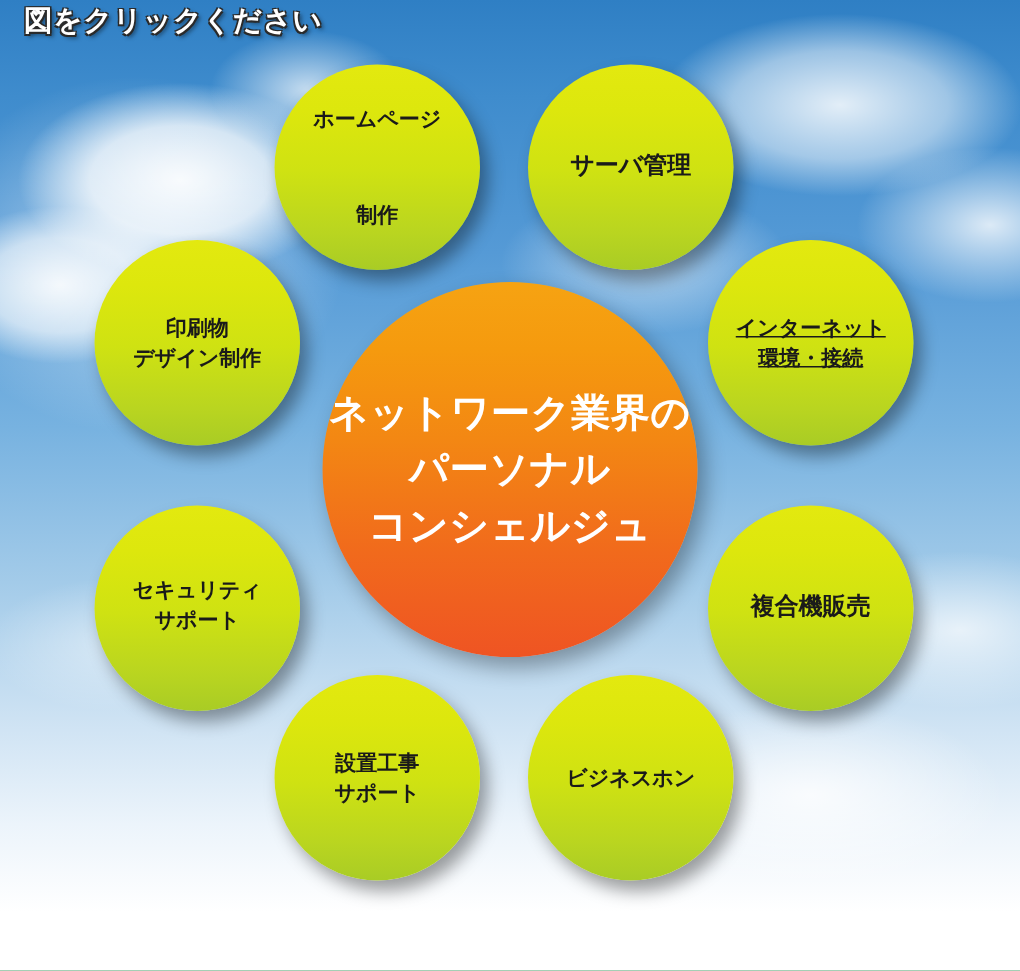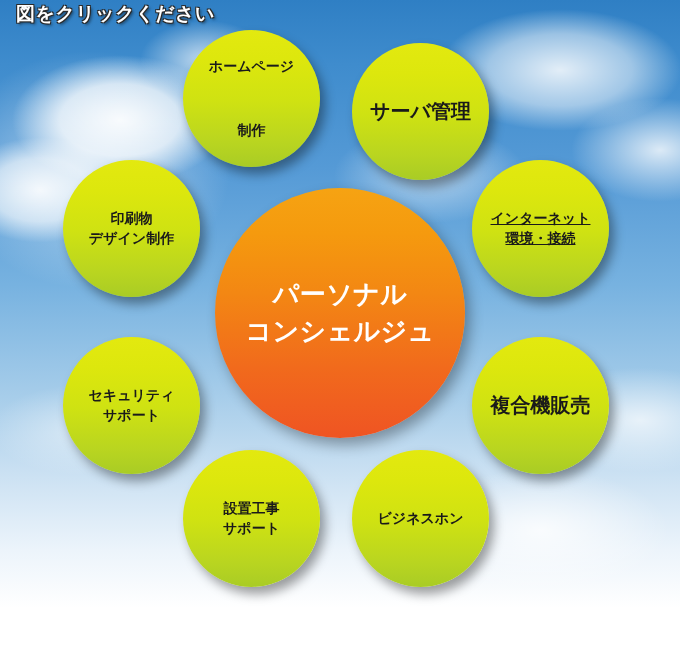--- a/index.html
+++ b/index.html
@@ -116,64 +116,65 @@
   .center-main {
     font-size: 26px;
     font-weight: bold;
     line-height: 1.44;
     letter-spacing: 0.4px;
   }
   .center-main .line { display: block; white-space: nowrap; }
 
   
   .fs14 { font-size: 14px; }
-  .fs15 { font-size: 20px; }
+  .fs15 { font-size: 16px; }
 </style>
 </head>
 <body>
 
 <div id="stage">
 
   <div class="sky"></div>
   <div class="sky-haze"></div>
 
   <div class="caption">図をクリックください</div>
 
   <div id="bubbles">
-      <div class="bubble green fs14" style="left: 183px; top: 30px; width: 137px; height: 137px; gap: 44px;">
+      <div class="bubble green fs14" style="left: 183px; top: 43px; width: 137px; height: 137px; gap: 44px;">
         <span class="line">ホームページ</span>
         <span class="line">制作</span>
       </div>
       <div class="bubble green fs15" style="left: 352px; top: 43px; width: 137px; height: 137px;">
         <span class="line">サーバ管理</span>
       </div>
       <div class="bubble green fs14" style="left: 472px; top: 160px; width: 137px; height: 137px; text-decoration: underline;">
         <span class="line">インターネット</span>
         <span class="line">環境・接続</span>
       </div>
       <div class="bubble green fs15" style="left: 472px; top: 337px; width: 137px; height: 137px;">
         <span class="line">複合機販売</span>
       </div>
       <div class="bubble green fs14" style="left: 352px; top: 450px; width: 137px; height: 137px;">
         <span class="line">ビジネスホン</span>
       </div>
       <div class="bubble green fs14" style="left: 183px; top: 450px; width: 137px; height: 137px;">
         <span class="line">設置工事</span>
         <span class="line">サポート</span>
       </div>
-      <div class="bubble green fs14" style="left: 63px; top: 337px; width: 137px; height: 137px;">
+      <div class="bubble green fs14" style="left: 63px; top: 337px; width: 137px; height: 137px; font-family: Liberation Mono, monospace;">
         <span class="line">セキュリティ</span>
         <span class="line">サポート</span>
       </div>
       <div class="bubble green fs14" style="left: 63px; top: 160px; width: 137px; height: 137px;">
         <span class="line">印刷物</span>
         <span class="line">デザイン制作</span>
       </div>
     </div>
 
   <div class="bubble center" id="center-bubble" style="left:215px; top:188px; width:250px; height:250px;">
     <div class="center-main">
+      <span class="line">ネットワーク業界の</span>
       <span class="line">パーソナル</span>
       <span class="line">コンシェルジュ</span>
     </div>
   </div>
 
 </div>
 
 </body></html>

